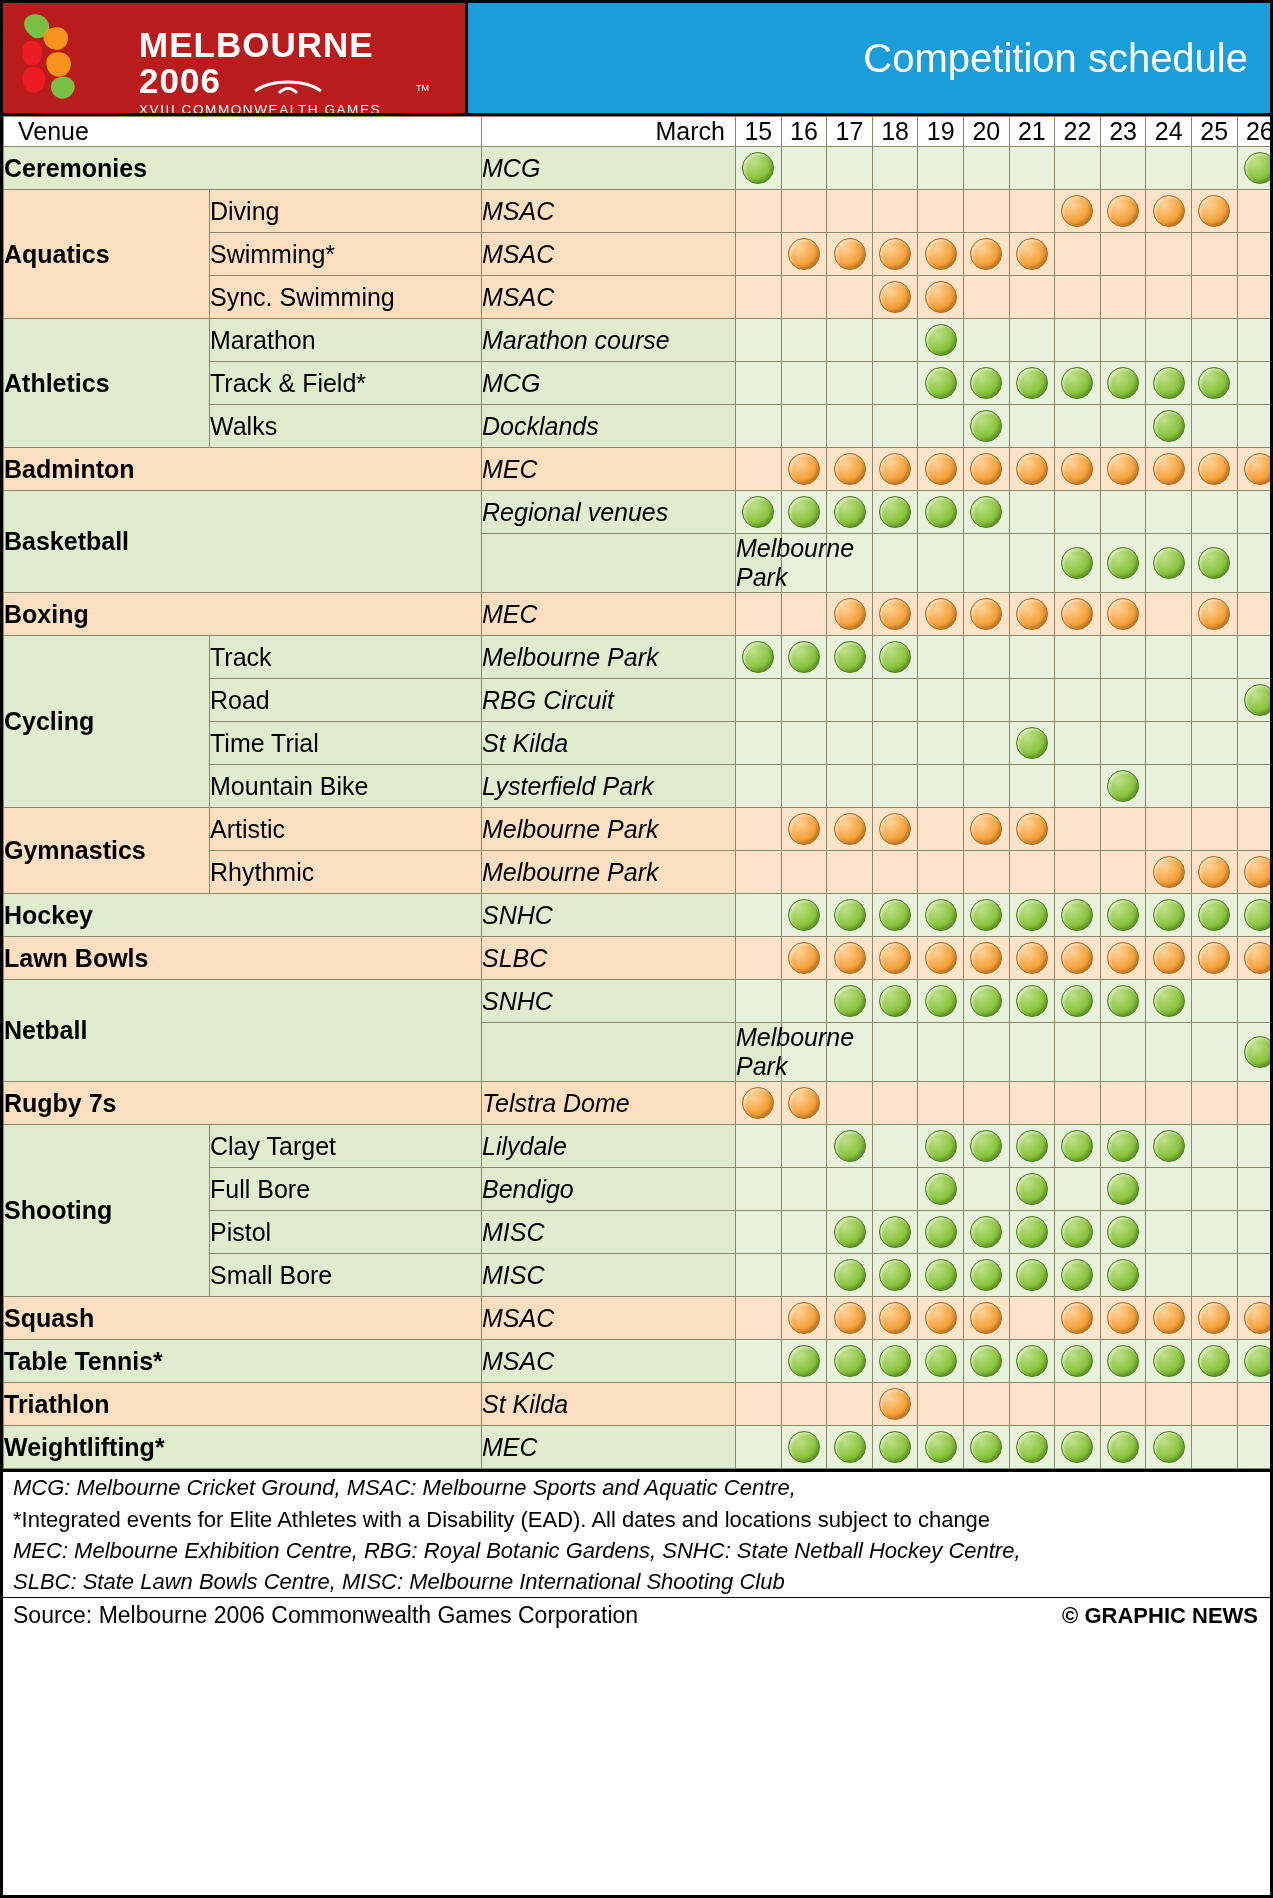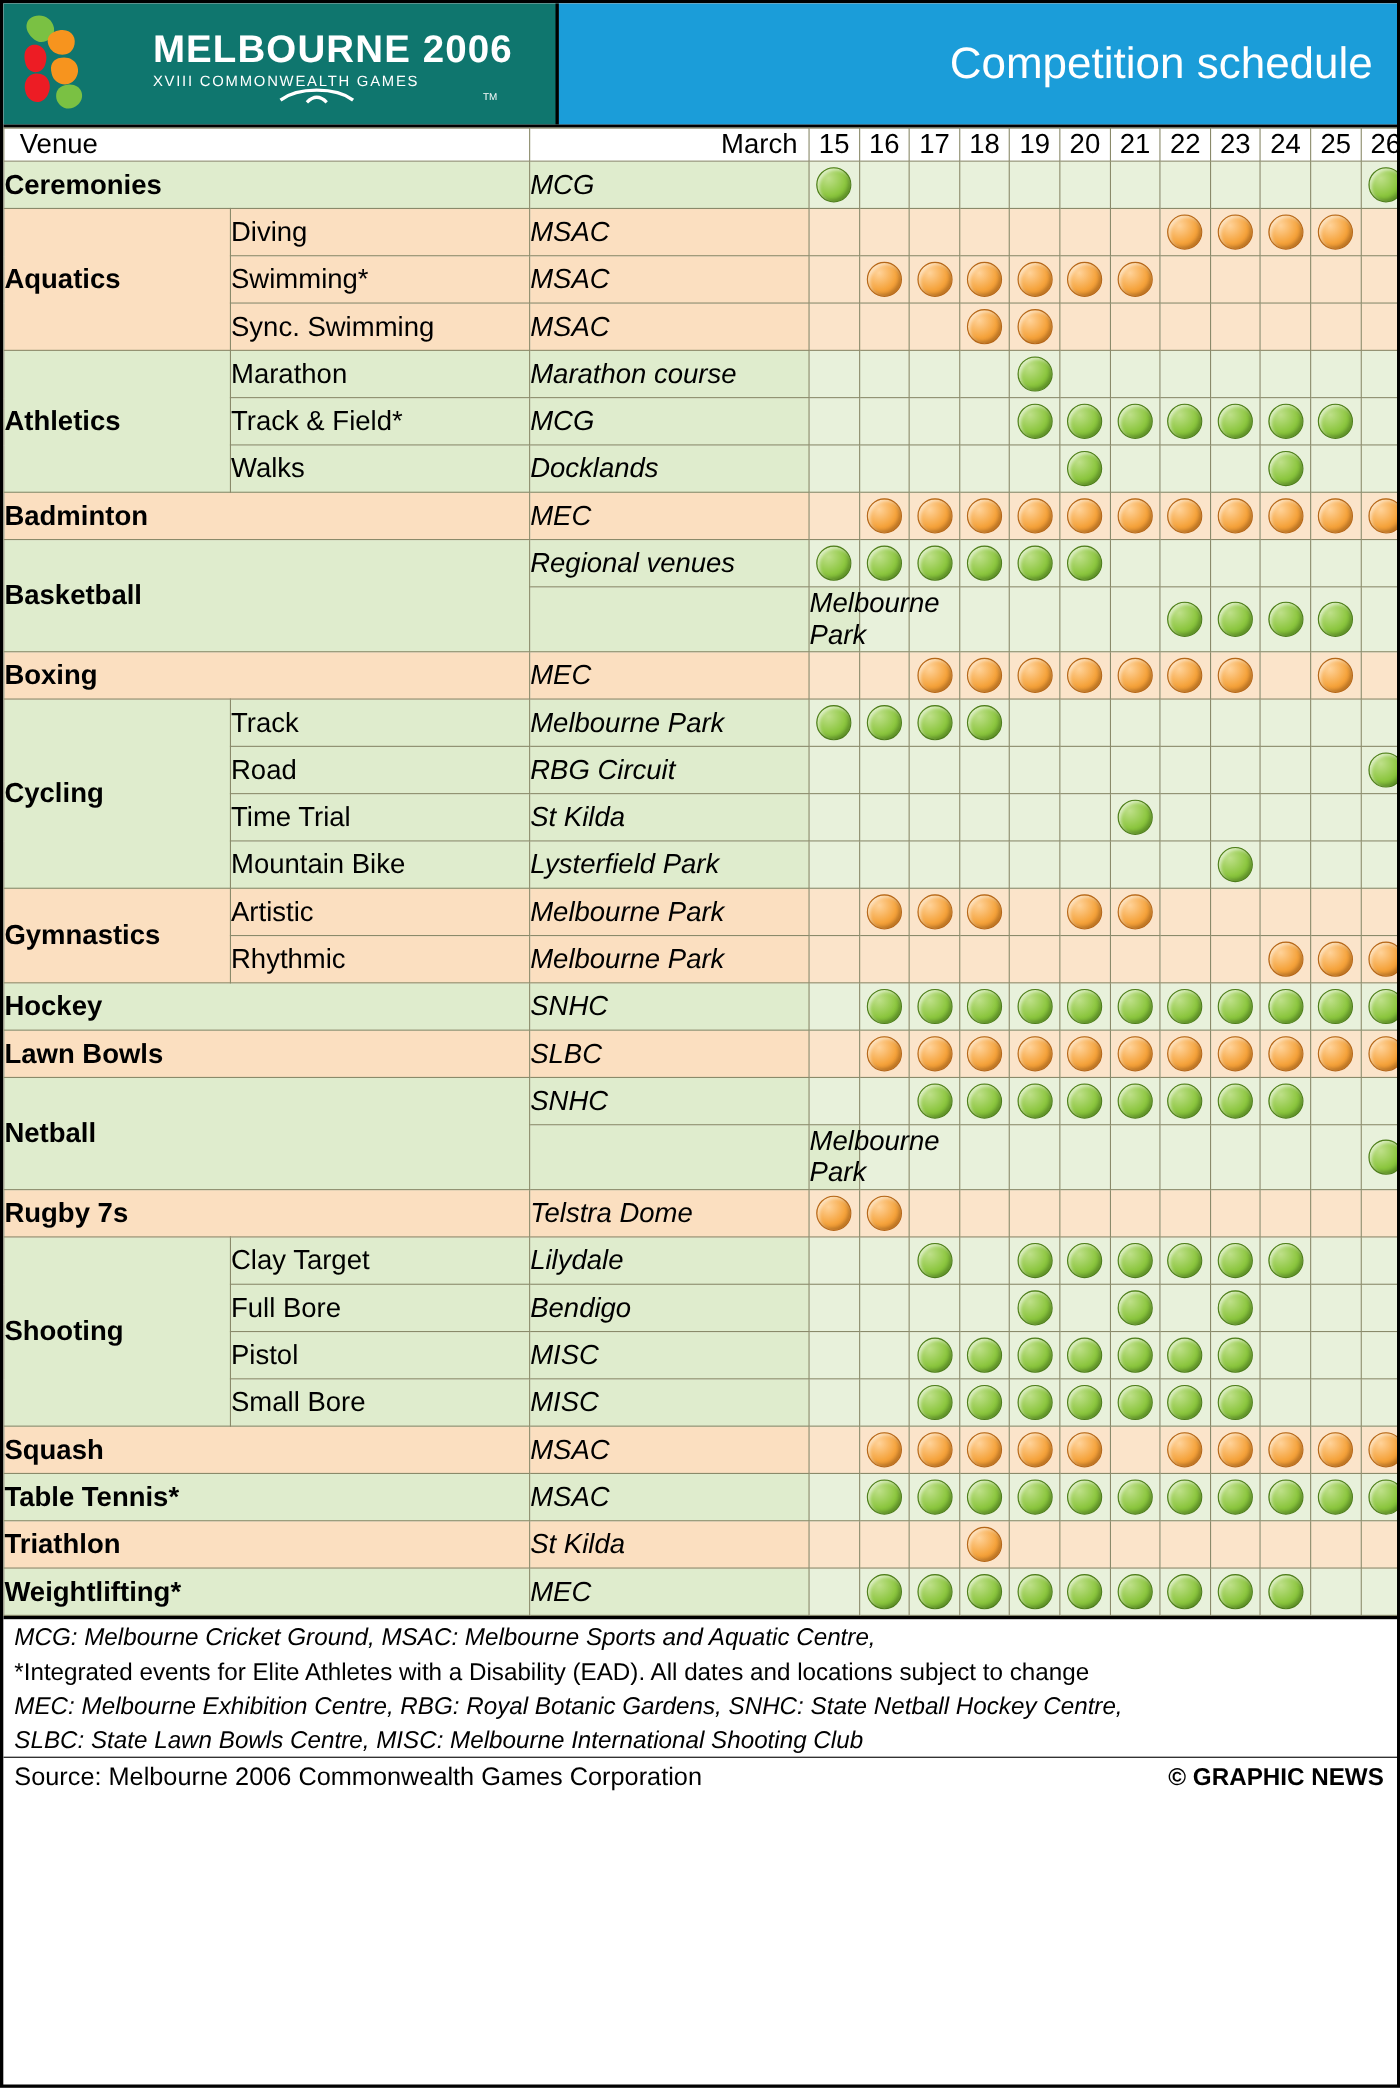--- a/index.html
+++ b/index.html
@@ -18,42 +18,41 @@
     overflow:hidden;
   }
   
   .header{
     display:flex;
     height:110px;
     border-bottom:3px solid #000;
   }
   .logo{
     width:462px;
-    background:#0f766e;
+    background:#b91c1c;
     position:relative;
     border-right:3px solid #000;
     overflow:hidden;
-    padding-left:40px;
   }
   .logo-figures{
     position:absolute;left:6px;top:4px;width:120px;height:100px;
   }
   .logo-text{
     position:absolute;left:136px;top:24px;color:#fff;
   }
   .logo-text .l1{
     font-size:35px;font-weight:bold;letter-spacing:1px;line-height:36px;
   }
   .logo-text .l2{
     font-size:13.5px;letter-spacing:1.6px;line-height:18px;margin-top:2px;
   }
   .logo-swoosh{
     position:absolute;left:250px;top:74px;width:70px;height:22px;
   }
-  .logo-tm{position:absolute;left:413px;top:80px;color:#fff;font-size:9px;margin-left:23px;}
+  .logo-tm{position:absolute;left:413px;top:80px;color:#fff;font-size:9px;}
   .title-bar{
     flex:1;background:#1b9dd9;color:#fff;
     display:flex;align-items:center;justify-content:flex-end;
     padding-right:22px;
   }
   .title-bar h1{
     margin:0;font-size:40px;font-weight:normal;letter-spacing:0px;
   }
   
   table.sched{

